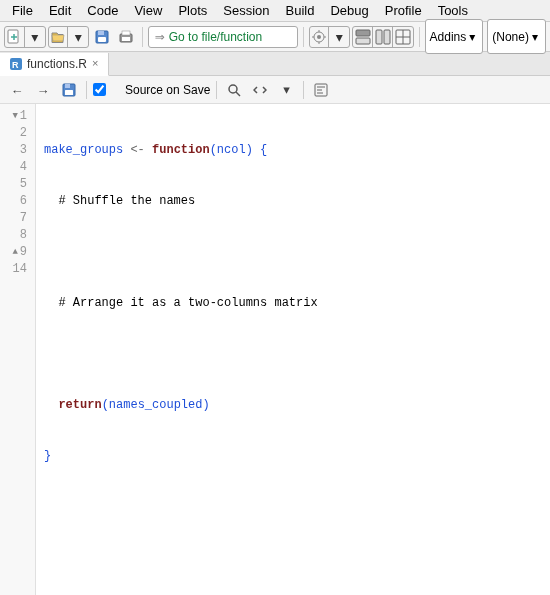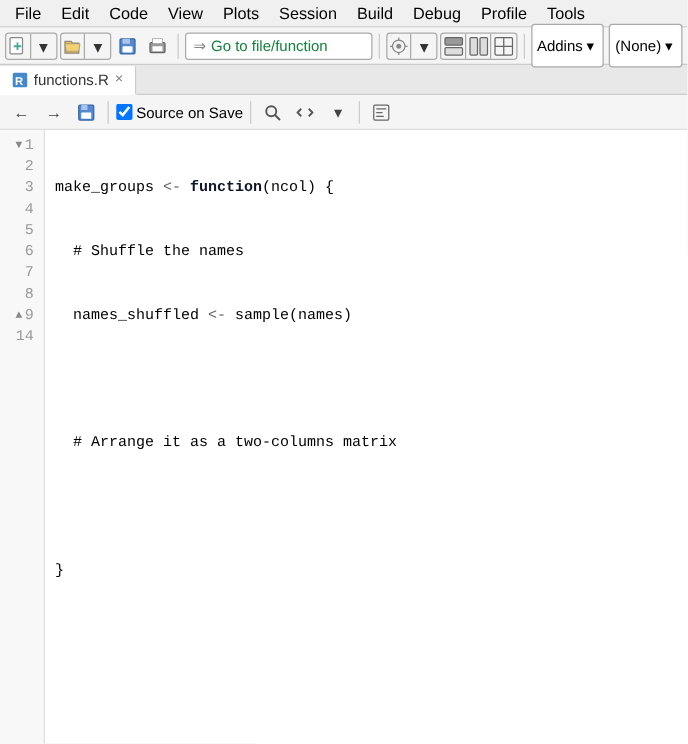--- a/index.html
+++ b/index.html
@@ -163,21 +163,21 @@
     }
     .editor-toolbar-sep {
       width: 1px;
       height: 18px;
       background: #ccc;
       margin: 0 2px;
     }
     .source-checkbox {
       display: flex;
       align-items: center;
-      gap: 3px;
+      gap: 19px;
       font-size: 12px;
       cursor: pointer;
     }
     .source-checkbox input {
       margin: 0;
     }
 
     
     .editor-area {
       display: flex;
@@ -218,23 +218,23 @@
       line-height: 17px;
       color: #000;
       overflow: auto;
       white-space: pre;
     }
     .code-line {
       height: 17px;
       line-height: 17px;
     }
     
-    .kw { color: #0f172a; font-weight: bold; }
+    .kw { color: #7f1d1d; font-weight: bold; }
     .cm { color: #000000; }
-    .nm { color: #000000; }
+    .nm { color: #1d4ed8; }
     .op { color: #666666; }
     .nu { color: #cc0000; }
     @keyframes blink {
       0%, 100% { opacity: 1; }
       50% { opacity: 0; }
     }
   </style>
 </head>
 <body>
 
@@ -425,20 +425,20 @@
     <div class="line-number">8</div>
     <div class="line-number">
       <span class="fold-arrow">▲</span>9
     </div>
     <div class="line-number">14</div>
   </div>
 
   <div class="code-content">
     <div class="code-line"><span class="nm">make_groups </span><span class="op">&lt;-</span><span class="nm"> </span><span class="kw">function</span><span class="nm">(ncol) {</span></div>
     <div class="code-line"><span class="cm">  # Shuffle the names</span></div>
-    <div class="code-line"><span class="nm">  names_shuffled </span><span class="op">&lt;-</span><span class="nm"> sample(names)</span></div>
     <div class="code-line">&nbsp;</div>
     <div class="code-line"><span class="cm">  # Arrange it as a two-columns matrix</span></div>
     <div class="code-line">&nbsp;</div>
+    <div class="code-line"><span class="nm">  </span><span class="kw">return</span><span class="nm">(names_coupled)</span></div>
     <div class="code-line"><span class="nm">}</span></div>
     
   </div>
 </div>
 
 </body></html>

